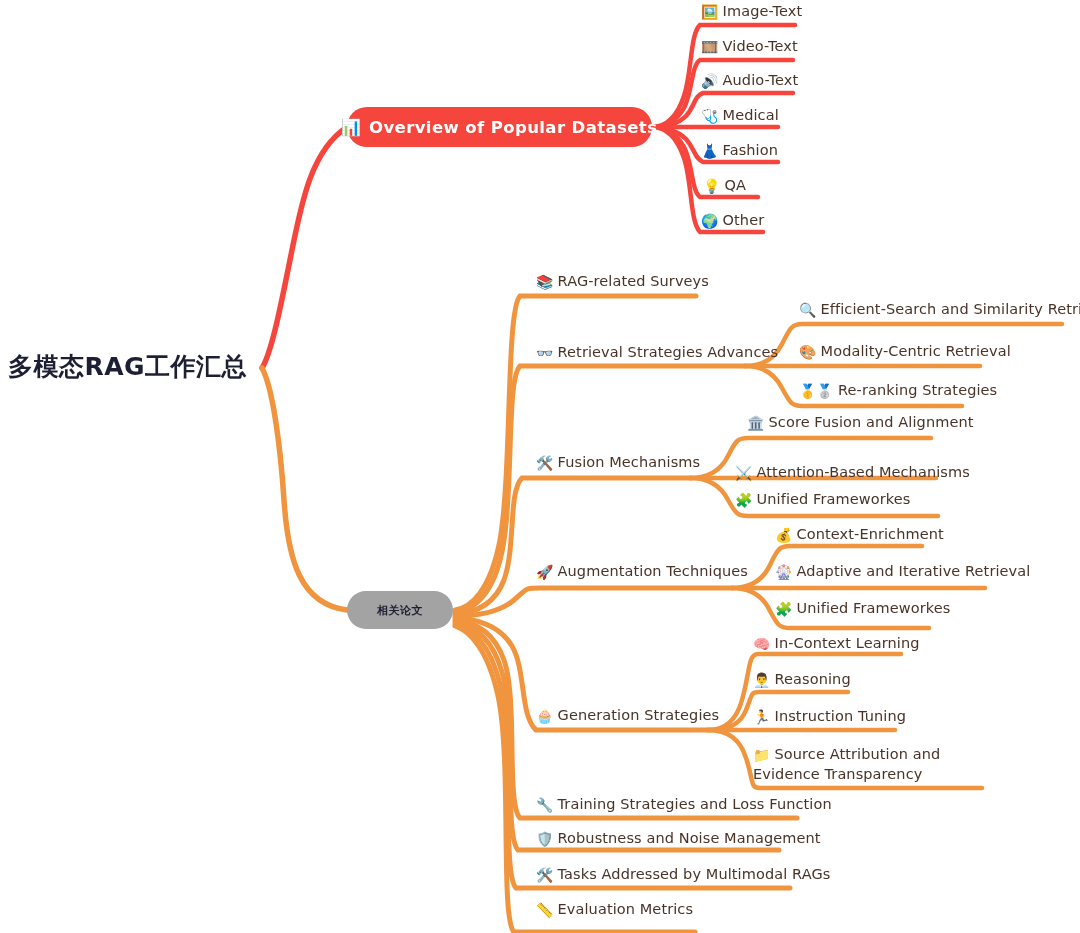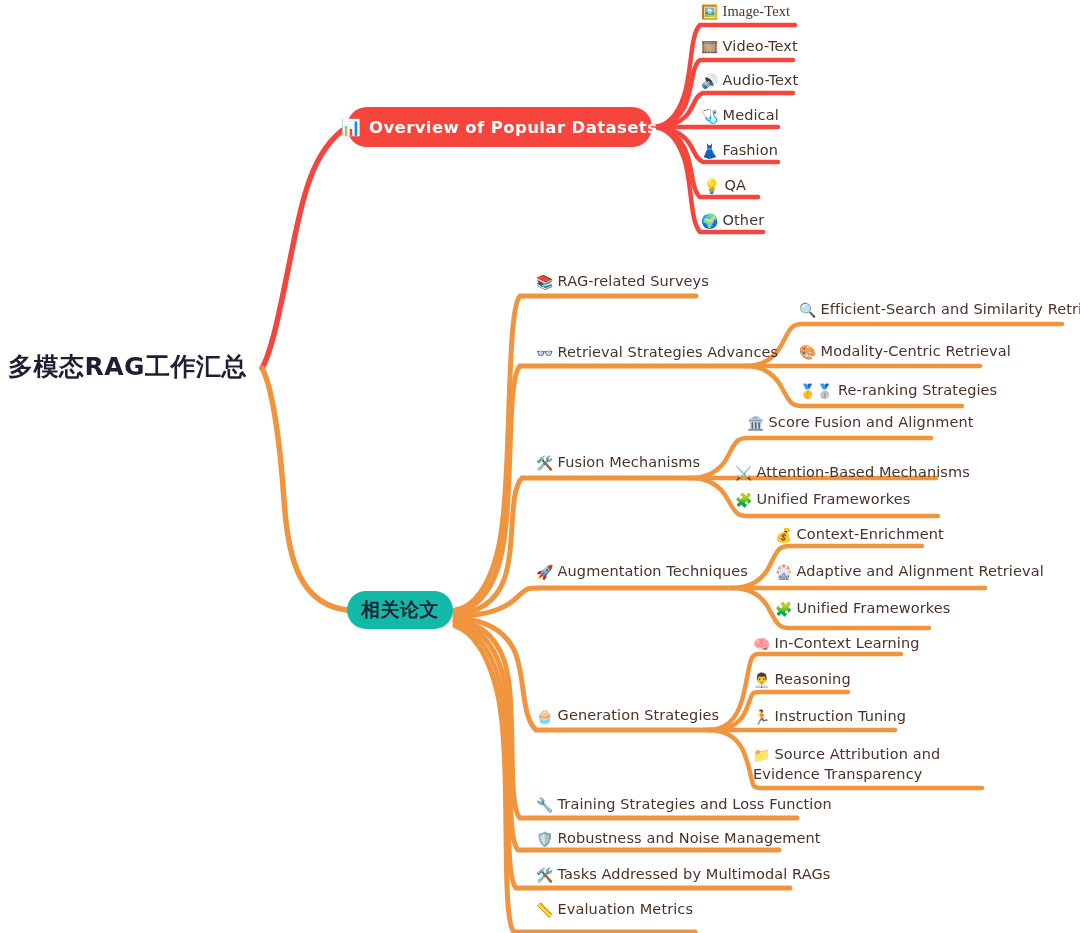--- a/index.html
+++ b/index.html
@@ -73,23 +73,23 @@
     background: #f5453c;
     color: #ffffff;
     font-size: 16.5px;
     letter-spacing: 0.4px;
   }
   #pill-papers {
     left: 347px;
     top: 591px;
     width: 106px;
     height: 38px;
-    background: #14b8a6;
+    background: #a3a3a3;
     color: #1d1f33;
-    font-size: 19px;
+    font-size: 11px;
     letter-spacing: 0.5px;
   }
   .pill .emo {
     margin-right: 7px;
     font-size: 16px;
     vertical-align: -2px;
   }
 </style>
 </head>
 <body>
@@ -141,21 +141,21 @@
   </g>
 </svg>
 
 <div id="root-node">多模态RAG工作汇总</div>
 
 <div class="pill" id="pill-datasets">
   <span class="emo">📊</span>
   <span>Overview of Popular Datasets</span>
 </div>
 
-<div class="node-label" style="left:701px; top:2px;font-family:Liberation Serif, serif;">
+<div class="node-label" style="left:701px; top:2px;">
   <span class="emo">🖼️</span><span>Image-Text</span>
 </div>
 <div class="node-label" style="left:701px; top:37px;">
   <span class="emo">🎞️</span><span>Video-Text</span>
 </div>
 <div class="node-label" style="left:701px; top:71px;">
   <span class="emo">🔊</span><span>Audio-Text</span>
 </div>
 <div class="node-label" style="left:701px; top:106px;">
   <span class="emo">🩺</span><span>Medical</span>
@@ -219,21 +219,21 @@
   <span class="emo">⚔️</span><span>Attention-Based Mechanisms</span>
 </div>
 <div class="node-label" style="left:735px; top:490px;">
   <span class="emo">🧩</span><span>Unified Frameworkes</span>
 </div>
 
 <div class="node-label" style="left:775px; top:525px;">
   <span class="emo">💰</span><span>Context-Enrichment</span>
 </div>
 <div class="node-label" style="left:775px; top:562px;">
-  <span class="emo">🎡</span><span>Adaptive and Alignment Retrieval</span>
+  <span class="emo">🎡</span><span>Adaptive and Iterative Retrieval</span>
 </div>
 <div class="node-label" style="left:775px; top:599px;">
   <span class="emo">🧩</span><span>Unified Frameworkes</span>
 </div>
 
 <div class="node-label" style="left:753px; top:634px;">
   <span class="emo">🧠</span><span>In-Context Learning</span>
 </div>
 <div class="node-label" style="left:753px; top:670px;">
   <span class="emo">👨‍💼</span><span>Reasoning</span>

